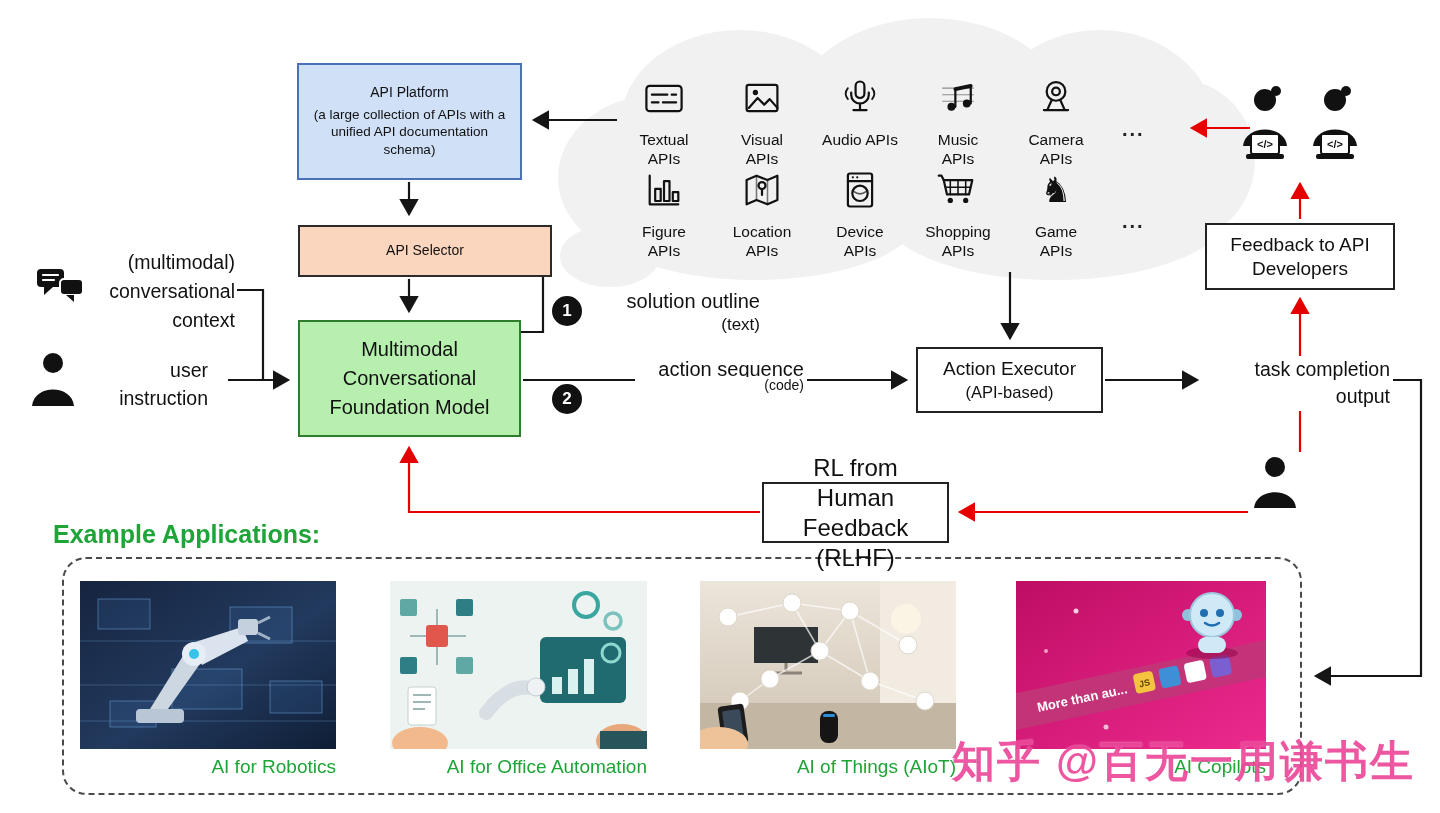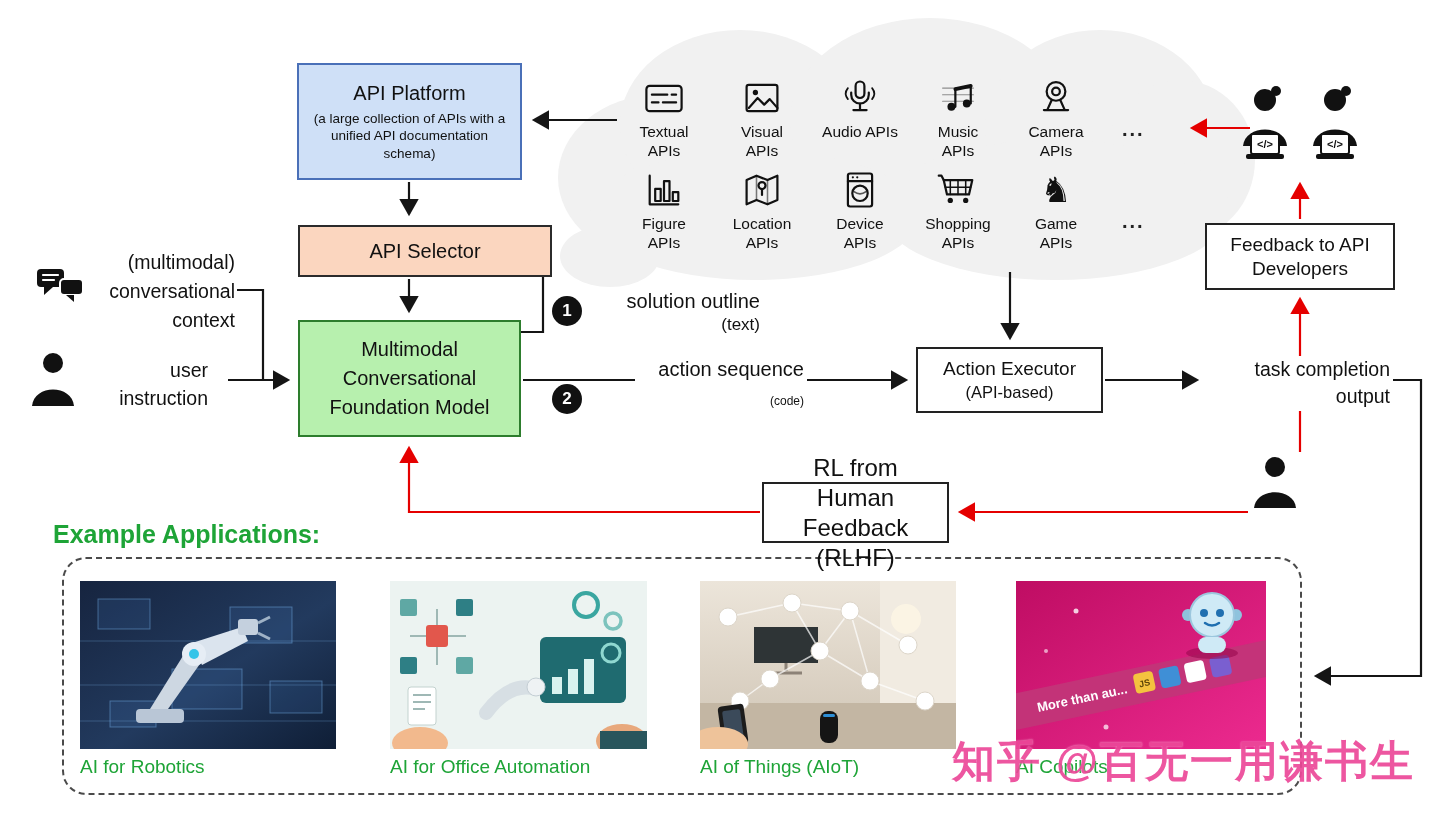--- a/index.html
+++ b/index.html
@@ -5,42 +5,42 @@
   html,body{margin:0;padding:0;background:#fff;}
   .canvas{position:relative;width:1440px;height:813px;background:#fff;overflow:hidden;
           font-family:"Liberation Sans",sans-serif;color:#111;}
   
   .cloud-blob{position:absolute;background:#f1f1f1;border-radius:50%;z-index:1;}
   
   svg.arrows{position:absolute;left:0;top:0;z-index:2;pointer-events:none;}
   
   .api-row{position:absolute;display:flex;z-index:3;}
   .api-item{width:98px;display:flex;flex-direction:column;align-items:center;gap:3px;}
-  .api-item .lab{display:inline-block;width:76px;text-align:center;font-size:15.5px;line-height:1.2;color:#111;}
+  .api-item .lab{display:inline-block;width:76px;text-align:center;font-size:15.5px;line-height:1.2;color:#111;margin-top:8px;}
   svg.ic{width:44px;height:44px;stroke:#111;stroke-width:2;fill:none;stroke-linecap:round;stroke-linejoin:round;}
   .dots{position:absolute;z-index:3;font-size:20px;letter-spacing:2px;color:#222;font-weight:bold;}
   
   .box{position:absolute;box-sizing:border-box;display:flex;flex-direction:column;align-items:center;justify-content:center;
        text-align:center;z-index:4;background:#fff;border:2px solid #222;}
-  .box .t1{font-size:20px;line-height:1.25;}
+  .box .t1{font-size:14px;line-height:1.25;}
   .box .t2{font-size:13.5px;line-height:1.3;margin-top:4px;}
   .box-platform{background:#cfe0f7;border:2.5px solid #4a70b8;}
   .box-selector{background:#fbd6bf;border:2px solid #2b2b2b;}
   .box-fm{background:#b7f0ae;border:2px solid #2d7d2d;}
   .lbl{position:absolute;z-index:5;color:#111;text-align:right;line-height:1.25;}
   .wbg{background:#fff;padding:0 3px;}
   .badge{position:absolute;width:30px;height:30px;border-radius:50%;background:#111;color:#fff;
          display:flex;align-items:center;justify-content:center;font-size:17px;font-weight:bold;z-index:5;}
   .icon-abs{position:absolute;z-index:3;}
   
   .apps-heading{position:absolute;left:53px;top:520px;font-size:25px;font-weight:bold;color:#1ea437;z-index:3;}
   .apps-frame{position:absolute;left:62px;top:557px;width:1240px;height:238px;border:2px dashed #4a4a4a;border-radius:24px;z-index:1;box-sizing:border-box;}
   .app-card{position:absolute;top:581px;z-index:2;display:flex;flex-direction:column;}
   .app-img{height:168px;overflow:hidden;position:relative;}
-  .app-cap{margin-top:7px;text-align:left;font-size:19px;color:#1ea437;}
+  .app-cap{margin-top:7px;text-align:right;font-size:19px;color:#1ea437;}
   .watermark{position:absolute;left:952px;top:733px;z-index:7;font-size:43px;font-weight:bold;color:#ec4899;opacity:.92;
              letter-spacing:2px;white-space:nowrap;text-shadow:0 0 2px rgba(255,255,255,.6);}
 </style>
 </head>
 <body>
 
 <div class="canvas">
 
   <div>
     <div class="cloud-blob" style="left:558px;top:95px;width:200px;height:165px;"></div>
@@ -127,21 +127,21 @@
     </svg>
   </div>
   <div class="lbl" style="left:88px;top:356px;width:120px;font-size:19.5px;line-height:1.45;">user instruction</div>
 
   <div class="badge" style="left:552px;top:296px;">1</div>
   <div class="lbl wbg" style="left:597px;top:289px;width:160px;font-size:20px;">solution outline</div>
   <div class="lbl wbg" style="left:597px;top:314px;width:160px;font-size:17px;">(text)</div>
 
   <div class="badge" style="left:552px;top:384px;">2</div>
   <div class="lbl wbg" style="left:635px;top:357px;width:166px;font-size:20px;">action sequence</div>
-  <div class="lbl wbg" style="left:635px;top:394px;width:166px;font-size:12px;">(code)</div>
+  <div class="lbl wbg" style="left:635px;top:377px;width:166px;font-size:14px;">(code)</div>
 
   <div class="lbl wbg" style="left:1213px;top:356px;width:174px;font-size:19.5px;line-height:1.4;">task completion output</div>
 
   <div class="icon-abs" style="left:1252px;top:456px;">
     <svg width="46" height="54" viewBox="0 0 46 54">
       <circle cx="23" cy="11" r="10" fill="#111"></circle>
       <path d="M2 52 C4 31 42 31 44 52 Z" fill="#111"></path>
     </svg>
   </div>
 

